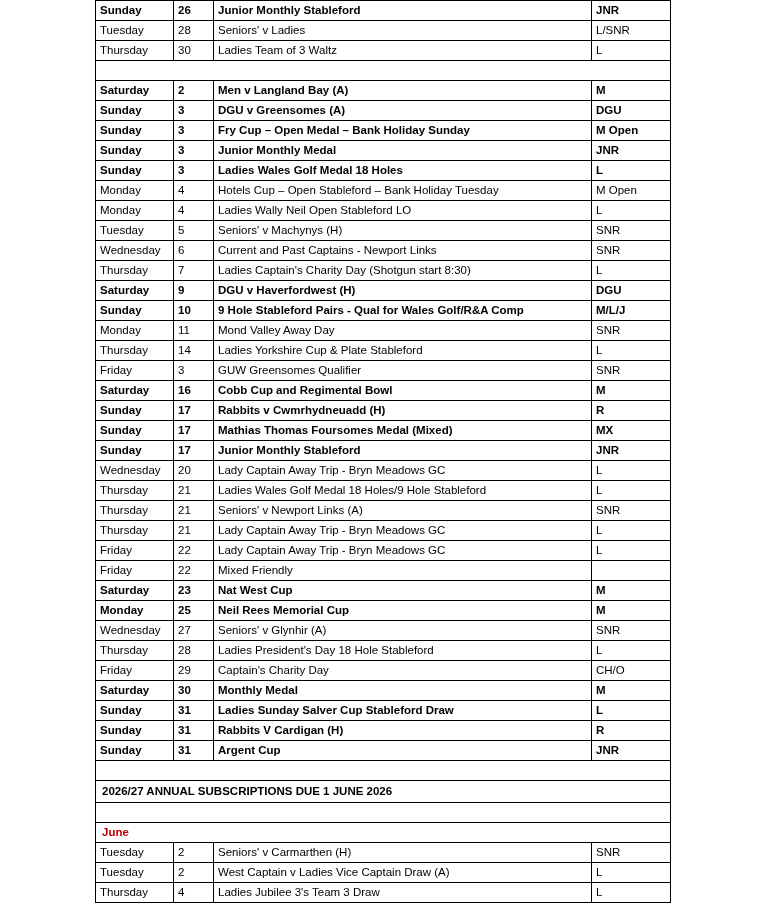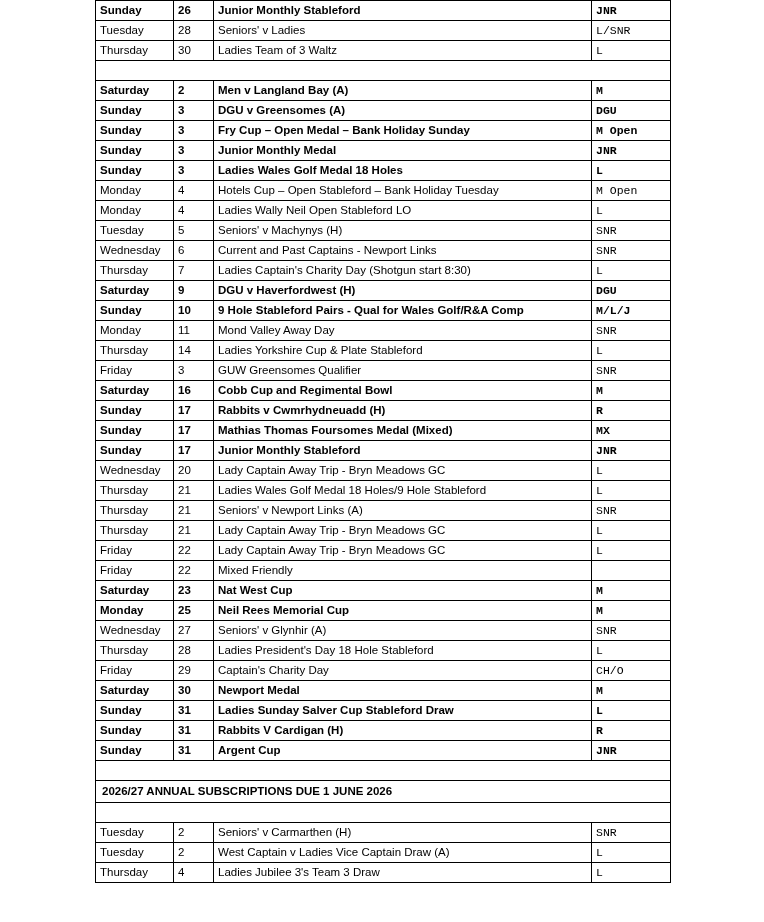--- a/index.html
+++ b/index.html
@@ -37,21 +37,21 @@
     height: 19px;
     line-height: 17px;
     padding: 0 0 0 4px;
     vertical-align: middle;
     white-space: nowrap;
     overflow: hidden;
   }
   td.day   { padding-left: 6px; }
   td.date  { padding-left: 6px; }
   td.event { padding-left: 8px; }
-  td.cat   { padding-left: 6px; font-family: Liberation Mono, monospace; }
+  td.cat   { padding-left: 6px; }
 
   tr.bold td { font-weight: bold; }
 
   
   tr.spacer td {
     border-left: 1px solid #000000;
     border-right: 1px solid #000000;
     border-top: 1px solid #000000;
     border-bottom: 1px solid #000000;
     height: 19px;
@@ -298,21 +298,21 @@
         </tr>
         <tr class="evt">
           <td class="day">Friday</td>
           <td class="date">29</td>
           <td class="event">Captain's Charity Day</td>
           <td class="cat">CH/O</td>
         </tr>
         <tr class="evt bold">
           <td class="day">Saturday</td>
           <td class="date">30</td>
-          <td class="event">Newport Medal</td>
+          <td class="event">Monthly Medal</td>
           <td class="cat">M</td>
         </tr>
         <tr class="evt bold">
           <td class="day">Sunday</td>
           <td class="date">31</td>
           <td class="event">Ladies Sunday Salver Cup Stableford Draw</td>
           <td class="cat">L</td>
         </tr>
         <tr class="evt bold">
           <td class="day">Sunday</td>
@@ -337,20 +337,26 @@
           <td class="mid">&nbsp;</td>
           <td class="mid">&nbsp;</td>
           <td class="last">&nbsp;</td>
         </tr>
         <tr class="spacer">
           <td class="first">&nbsp;</td>
           <td class="mid">&nbsp;</td>
           <td class="mid">&nbsp;</td>
           <td class="last">&nbsp;</td>
         </tr>
+        <tr class="month">
+          <td class="first">June</td>
+          <td class="mid">&nbsp;</td>
+          <td class="mid">&nbsp;</td>
+          <td class="last">&nbsp;</td>
+        </tr>
         <tr class="evt">
           <td class="day">Tuesday</td>
           <td class="date">2</td>
           <td class="event">Seniors' v Carmarthen (H)</td>
           <td class="cat">SNR</td>
         </tr>
         <tr class="evt">
           <td class="day">Tuesday</td>
           <td class="date">2</td>
           <td class="event">West Captain v Ladies Vice Captain Draw (A)</td>

